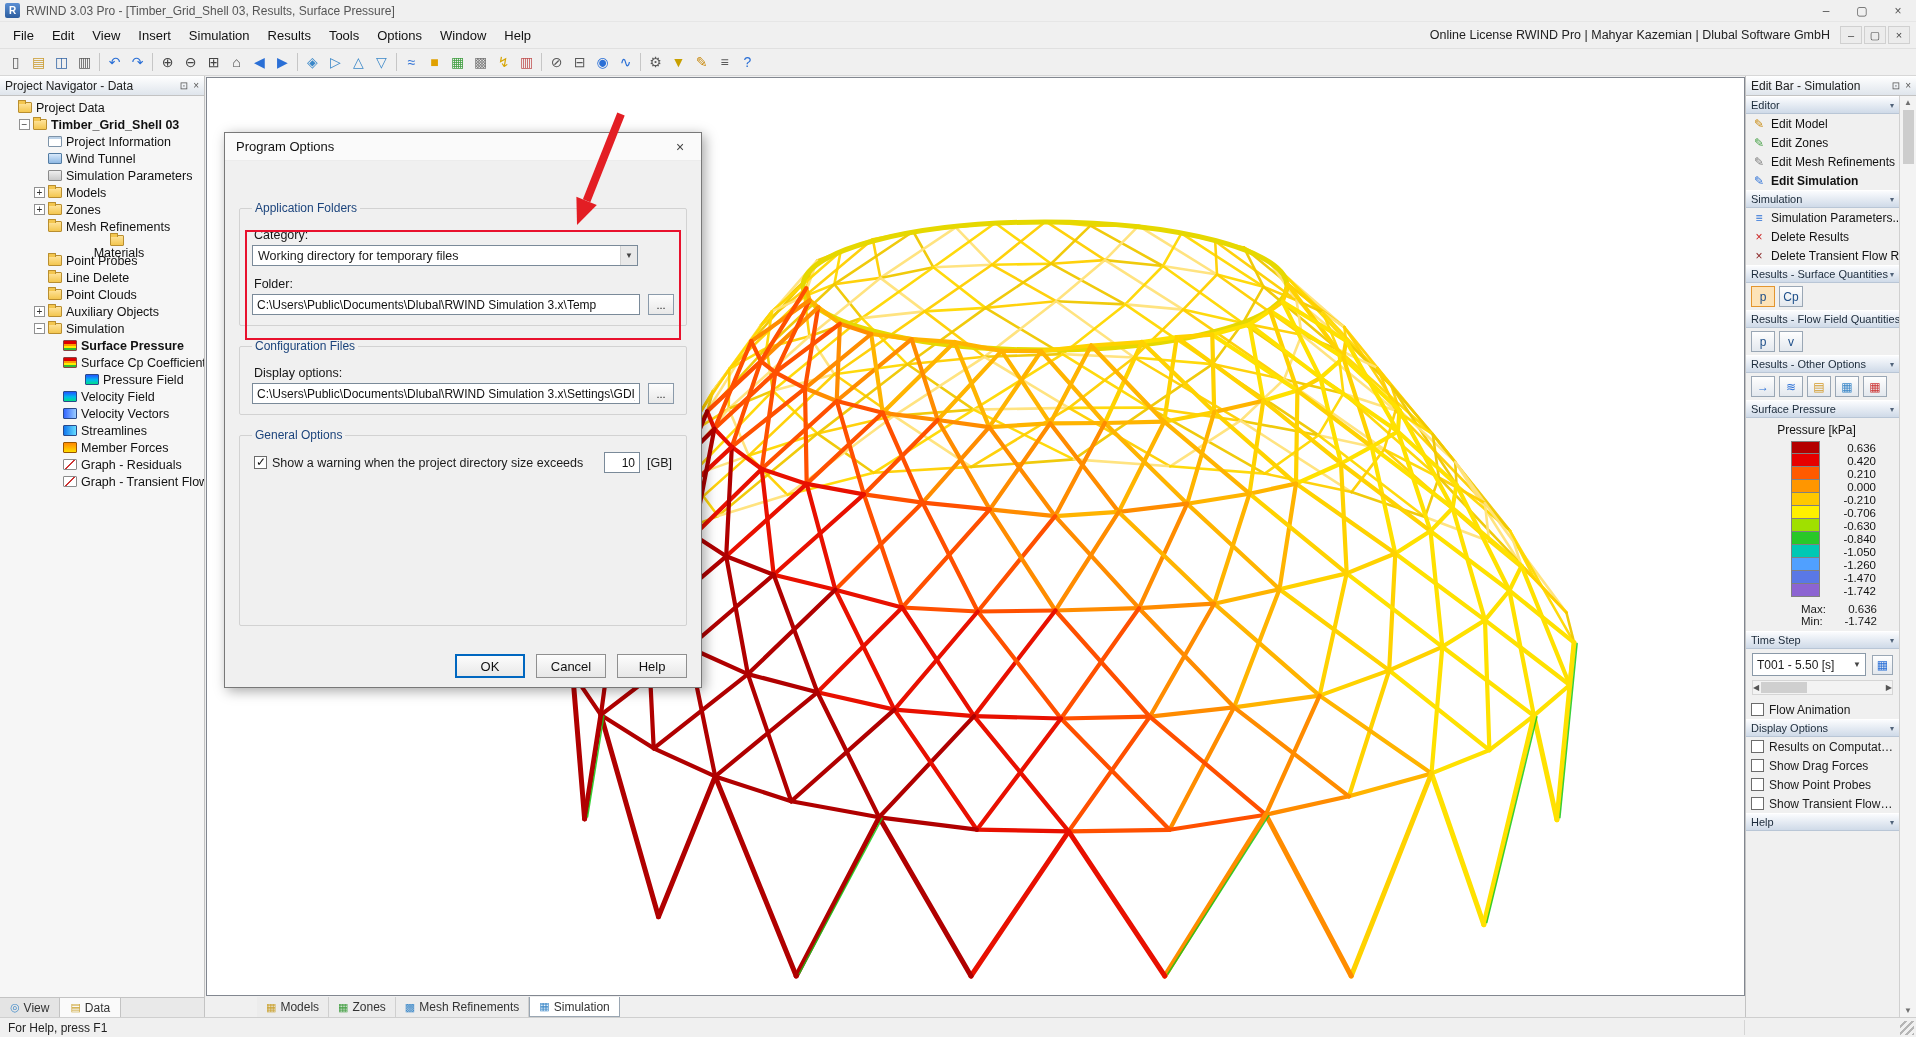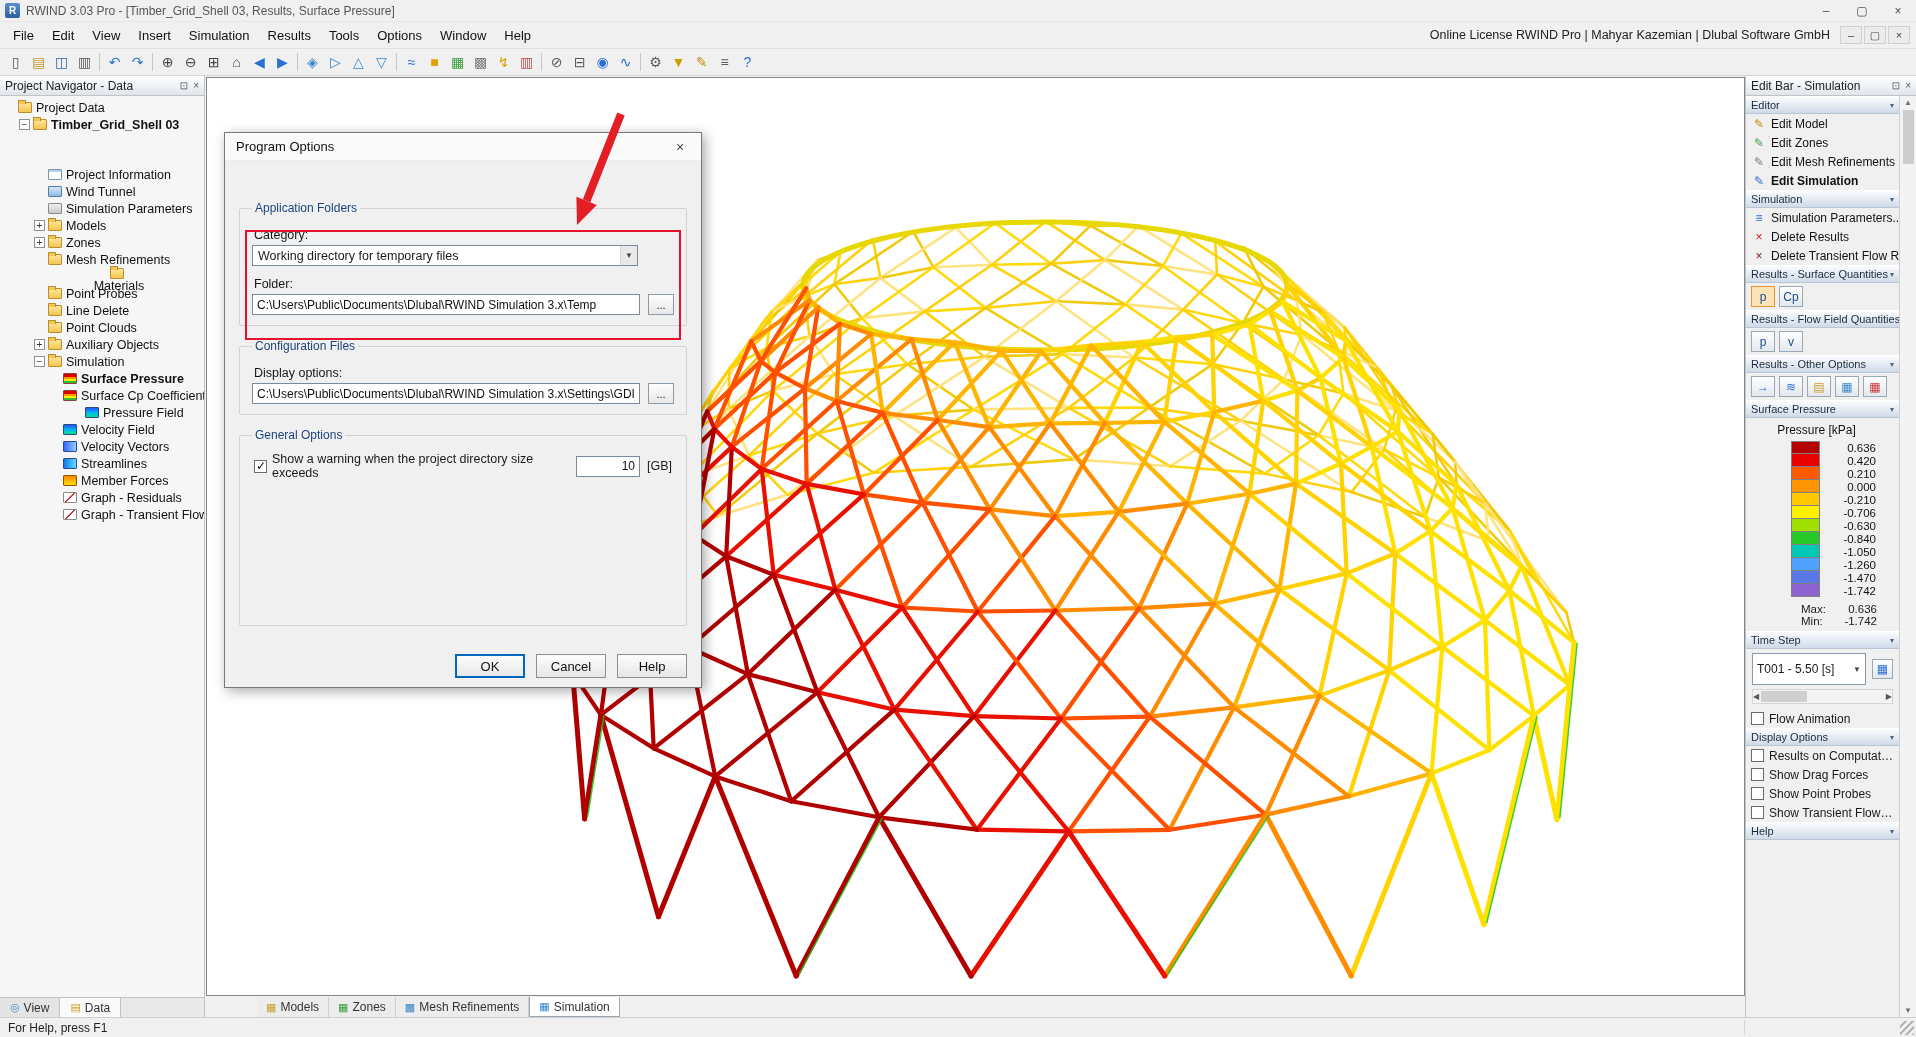--- a/index.html
+++ b/index.html
@@ -98,21 +98,21 @@
 .legend-title{text-align:center;font-size:12px;color:#111;margin:2px 12px 4px 0}
 .lg-row{display:flex;align-items:center;height:13px;margin-left:45px}
 .lg-sw{width:29px;height:13px;border:1px solid #808080;border-top:none;flex:none}
 .lg-sw.first{border-top:1px solid #808080}
 .lg-val{width:56px;text-align:right;font-size:11.5px;color:#111}
 .maxmin{margin:6px 0 0 55px;font-size:11.5px}
 .mm-row{display:flex;width:76px}
 .mm-lab{width:34px}
 .mm-val{flex:1;text-align:right}
 .ts-row{display:flex;align-items:center;padding:4px 6px;gap:6px}
-.ts-select{flex:1;height:32px;background:#fff;border:1px solid #8a99a8;display:flex;align-items:center;
+.ts-select{flex:1;height:23px;background:#fff;border:1px solid #8a99a8;display:flex;align-items:center;
   padding:0 4px;font-size:12px;white-space:nowrap;overflow:hidden}
 .ts-select .dd{margin-left:auto;font-size:8px;color:#444}
 .ts-btn{width:21px;height:20px;border:1px solid #9aa7b5;background:linear-gradient(#fefefe,#e3e8ee);
   display:flex;align-items:center;justify-content:center;color:#2a6fd6;font-size:12px;flex:none}
 .ts-scroll{height:15px;margin:0 6px 5px;background:#f3f3f3;border:1px solid #d5d5d5;display:flex;
   align-items:center;font-size:8px;color:#555}
 .ts-scroll .thumb{width:46px;height:11px;background:#cfcfcf;margin-left:2px}
 .ts-scroll .sp{flex:1}
 .cb-row{display:flex;align-items:center;height:19px;padding:0 5px;font-size:12px;white-space:nowrap;overflow:hidden}
 .cb{width:13px;height:13px;border:1px solid #6b6b6b;background:#fff;flex:none;margin-right:5px;position:relative}
@@ -149,21 +149,21 @@
 .w-select .dd{margin-left:auto;width:17px;height:19px;display:flex;align-items:center;justify-content:center;
   color:#444;font-size:8px;background:#e9e9e9;border-left:1px solid #d2d2d2;flex:none}
 .input-row{display:flex;align-items:center}
 .w-input{width:388px;height:21px;border:1px solid #7a8a99;background:#fff;font-family:"Liberation Sans",sans-serif;
   font-size:12px;padding:0 4px;color:#111}
 .browse-btn{width:26px;height:21px;margin-left:8px;border:1px solid #8a9aaa;
   background:linear-gradient(#fdfdfd,#e8e8e8);display:flex;align-items:center;justify-content:center;font-size:11px}
 .grp3{height:198px}
 .go-row{display:flex;align-items:center;font-size:12.5px;padding:8px 2px 0;height:auto}
 .go-label{margin-right:auto;padding-right:8px}
-.w-input.num{width:64px;flex:none;text-align:right;margin-right:7px}
+.w-input.num{width:36px;flex:none;text-align:right;margin-right:7px}
 .dlg-buttons{position:absolute;right:14px;bottom:9px;display:flex;gap:11px}
 .dlg-btn{width:70px;height:24px;border:1px solid #8f8f8f;background:linear-gradient(#fdfdfd,#e7e7e7);
   font-size:13px;display:flex;align-items:center;justify-content:center;color:#111}
 .dlg-btn.default{border:1px solid #0067c0;box-shadow:0 0 0 1px #0067c0 inset}
 
 
 .anno{position:absolute;left:0;top:0;z-index:60;pointer-events:none}
 </style>
 </head>
 <body>
@@ -255,21 +255,21 @@
       <div class="tree-row" style="padding-left: 4px;">
         <span class="expander-spacer"></span>
         <span class="ico ico-folder"></span>
         <span class="tree-label">Project Data</span>
       </div>
       <div class="tree-row" style="padding-left: 19px;">
         <span class="expander">−</span>
         <span class="ico ico-folder"></span>
         <span class="tree-label bold">Timber_Grid_Shell 03</span>
       </div>
-      <div class="tree-row" style="padding-left: 34px; margin-top: 33px;">
+      <div class="tree-row" style="padding-left: 34px;">
         <span class="expander-spacer"></span>
         <span class="ico ico-doc"></span>
         <span class="tree-label">Project Information</span>
       </div>
       <div class="tree-row" style="padding-left: 34px;">
         <span class="expander-spacer"></span>
         <span class="ico ico-tunnel"></span>
         <span class="tree-label">Wind Tunnel</span>
       </div>
       <div class="tree-row" style="padding-left: 34px;">

